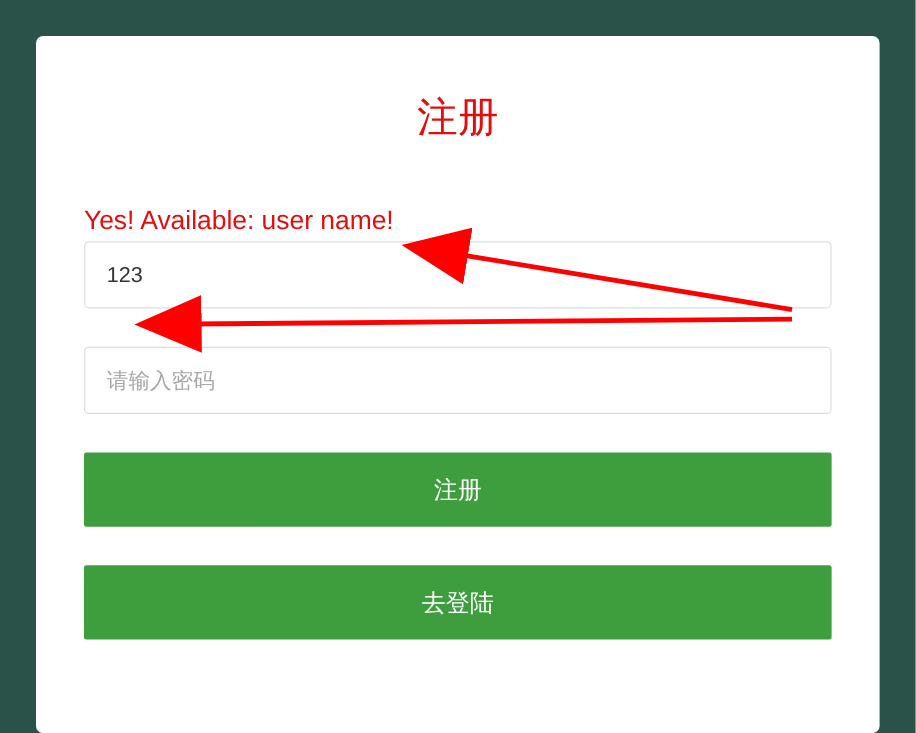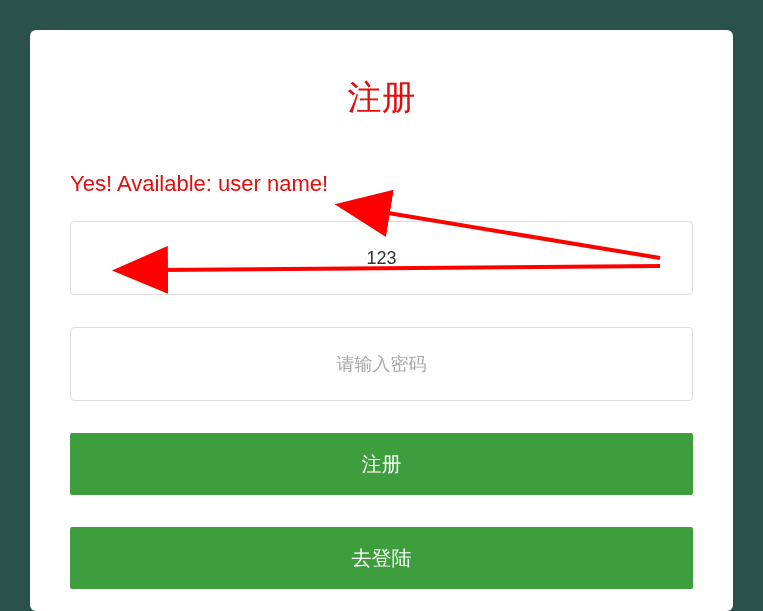--- a/index.html
+++ b/index.html
@@ -26,34 +26,33 @@
       color: #e30d0d;
       font-size: 34px;
       text-align: center;
       font-weight: 400;
       margin-bottom: 50px;
     }
     .validation-msg {
       color: #e30d0d;
       font-size: 22px;
       font-weight: 400;
-      margin-bottom: 24px;
+      margin-bottom: 4px;
     }
     .text-input {
       width: 100%;
-      height: 74px;
+      height: 56px;
       border: 1px solid #ddd;
       border-radius: 4px;
       padding: 12px 18px;
       font-size: 18px;
       background: #fff;
       color: #333;
       margin-bottom: 32px;
       font-family: inherit;
-      text-align: center;
     }
     .text-input::placeholder {
       color: #a8a8a8;
     }
     .btn {
       width: 100%;
       height: 62px;
       border: none;
       background: #3e9e3e;
       color: #fff;

